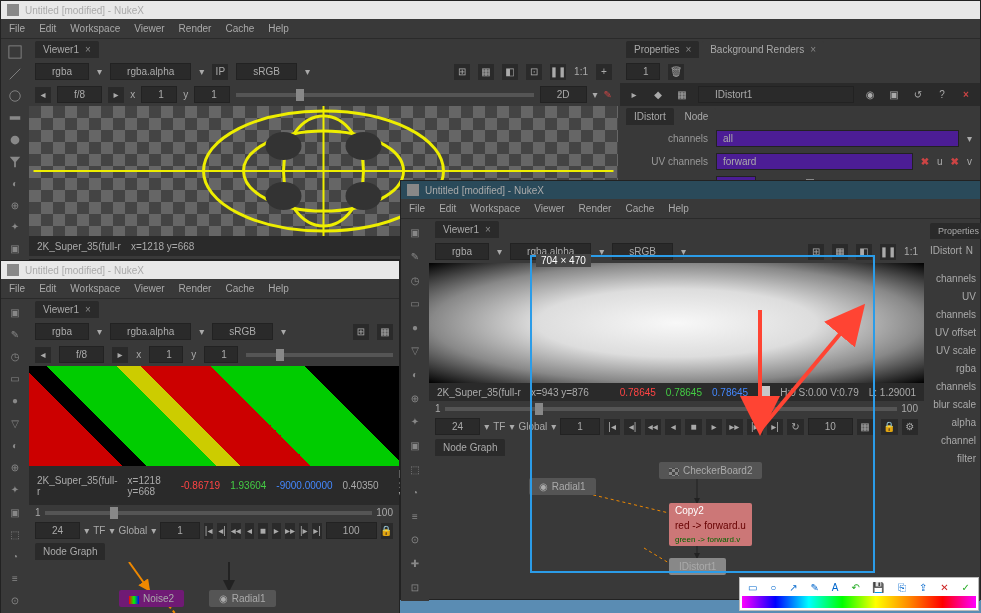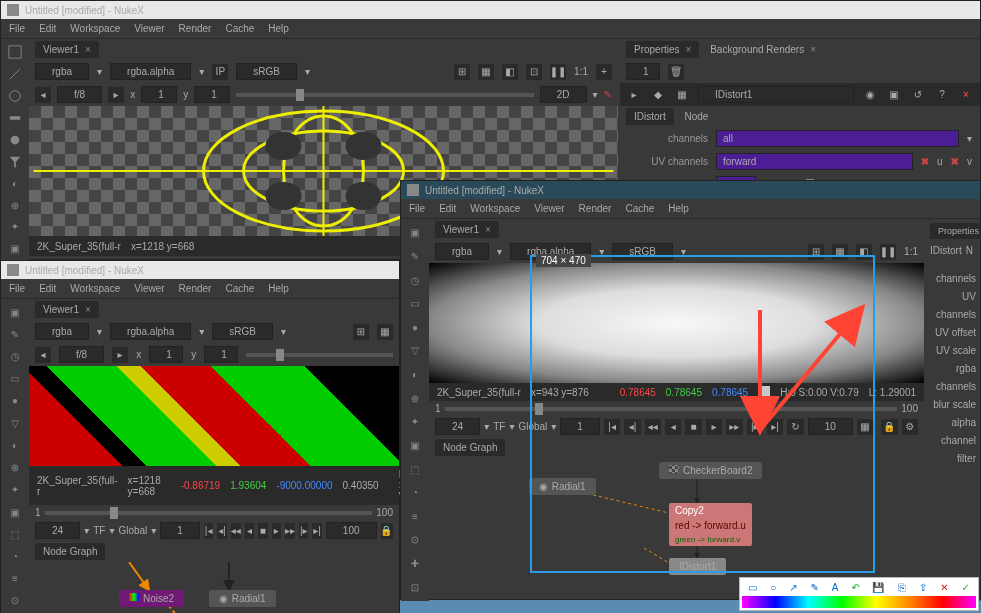--- a/index.html
+++ b/index.html
@@ -22,21 +22,21 @@
 .status{background:#2a2a2a;padding:3px 8px;display:flex;align-items:center;gap:10px}
 .timeline{background:#393939;padding:2px 6px;display:flex;align-items:center;gap:4px}
 .tl-btn{background:#2a2a2a;width:18px;height:16px;display:inline-flex;align-items:center;justify-content:center;cursor:pointer}
 .props{background:#393939}
 .props-row{display:flex;align-items:center;padding:3px 8px;gap:8px}
 .props-lbl{width:80px;text-align:right;color:#999}
 .props-inp{background:#4c1d95;border:1px solid #222;padding:2px 6px;flex:1;color:#aaa}
 .slider{height:4px;background:#555;flex:1;position:relative}
 .slider::after{content:"";position:absolute;width:8px;height:12px;background:#888;top:-4px;left:20%}
 .btn-x{color:#c44;font-weight:bold}
-.node{position:absolute;padding:3px 10px;border-radius:2px;font-size:10px;display:flex;align-items:flex-start;gap:4px}
+.node{position:absolute;padding:3px 10px;border-radius:2px;font-size:10px;display:flex;align-items:flex-end;gap:4px}
 .node-radial{background:#555;color:#ddd}
 .node-noise{background:#701a75}
 .node-copy{background:#c77}
 .node-checker{background:#555}
 .gradient-bar{height:12px;background:linear-gradient(90deg,#f0f,#00f,#0ff,#0f0,#ff0,#f80,#f00,#f0f)}
 .selection-box{position:absolute;border:2px solid #2b9ce8;pointer-events:none}
 .arrow{position:absolute;pointer-events:none}
 </style>
 </head>
 <body>

